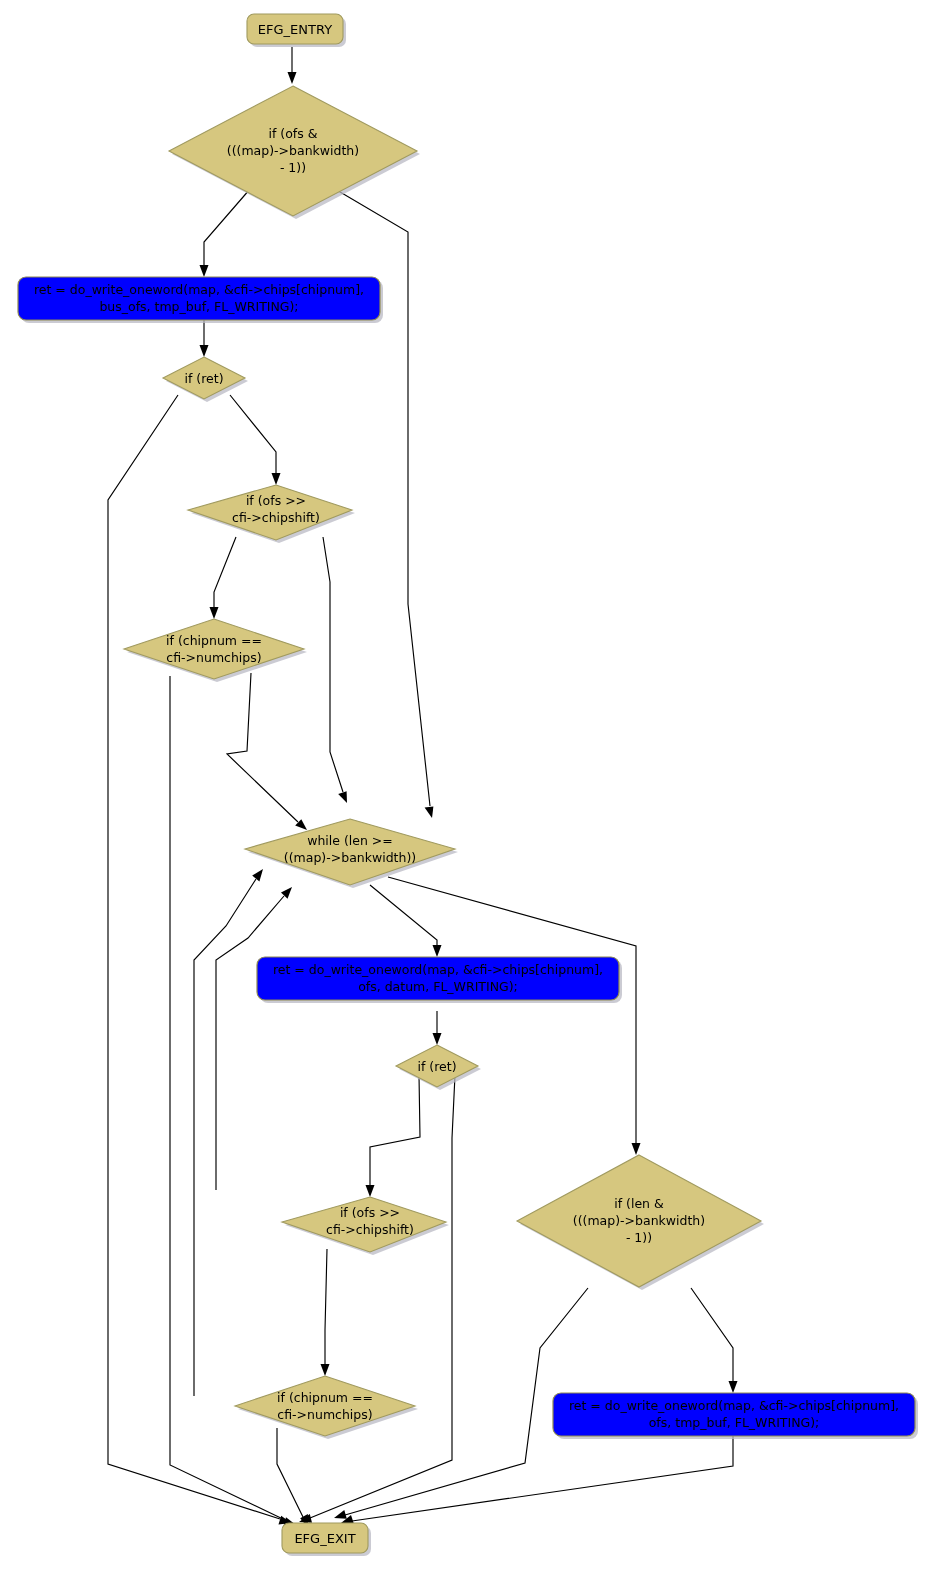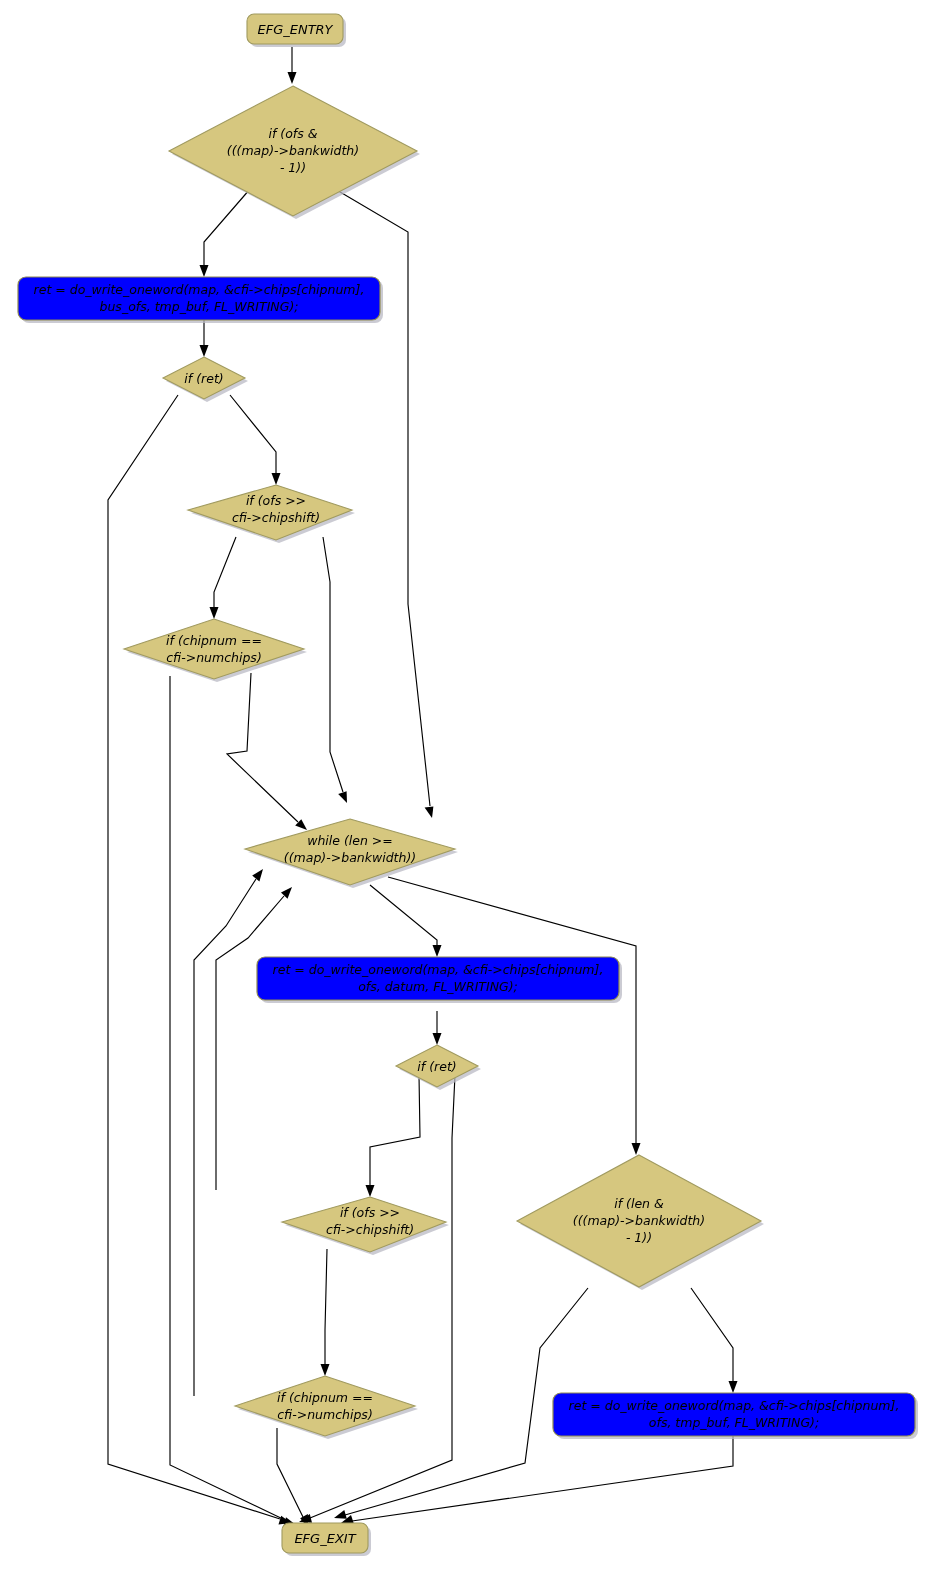--- a/index.html
+++ b/index.html
@@ -11,21 +11,20 @@
     width: 951px;
     height: 1596px;
     font-family: "DejaVu Sans", sans-serif;
     overflow: hidden;
   }
   #cfg-root {
     position: relative;
     width: 951px;
     height: 1596px;
     background: #ffffff;
-    font-style: italic;
   }
   svg#cfg-canvas {
     display: block;
     width: 951px;
     height: 1596px;
   }
   .node-shape {
     stroke: #a09a5f;
     stroke-width: 1.1;
   }

